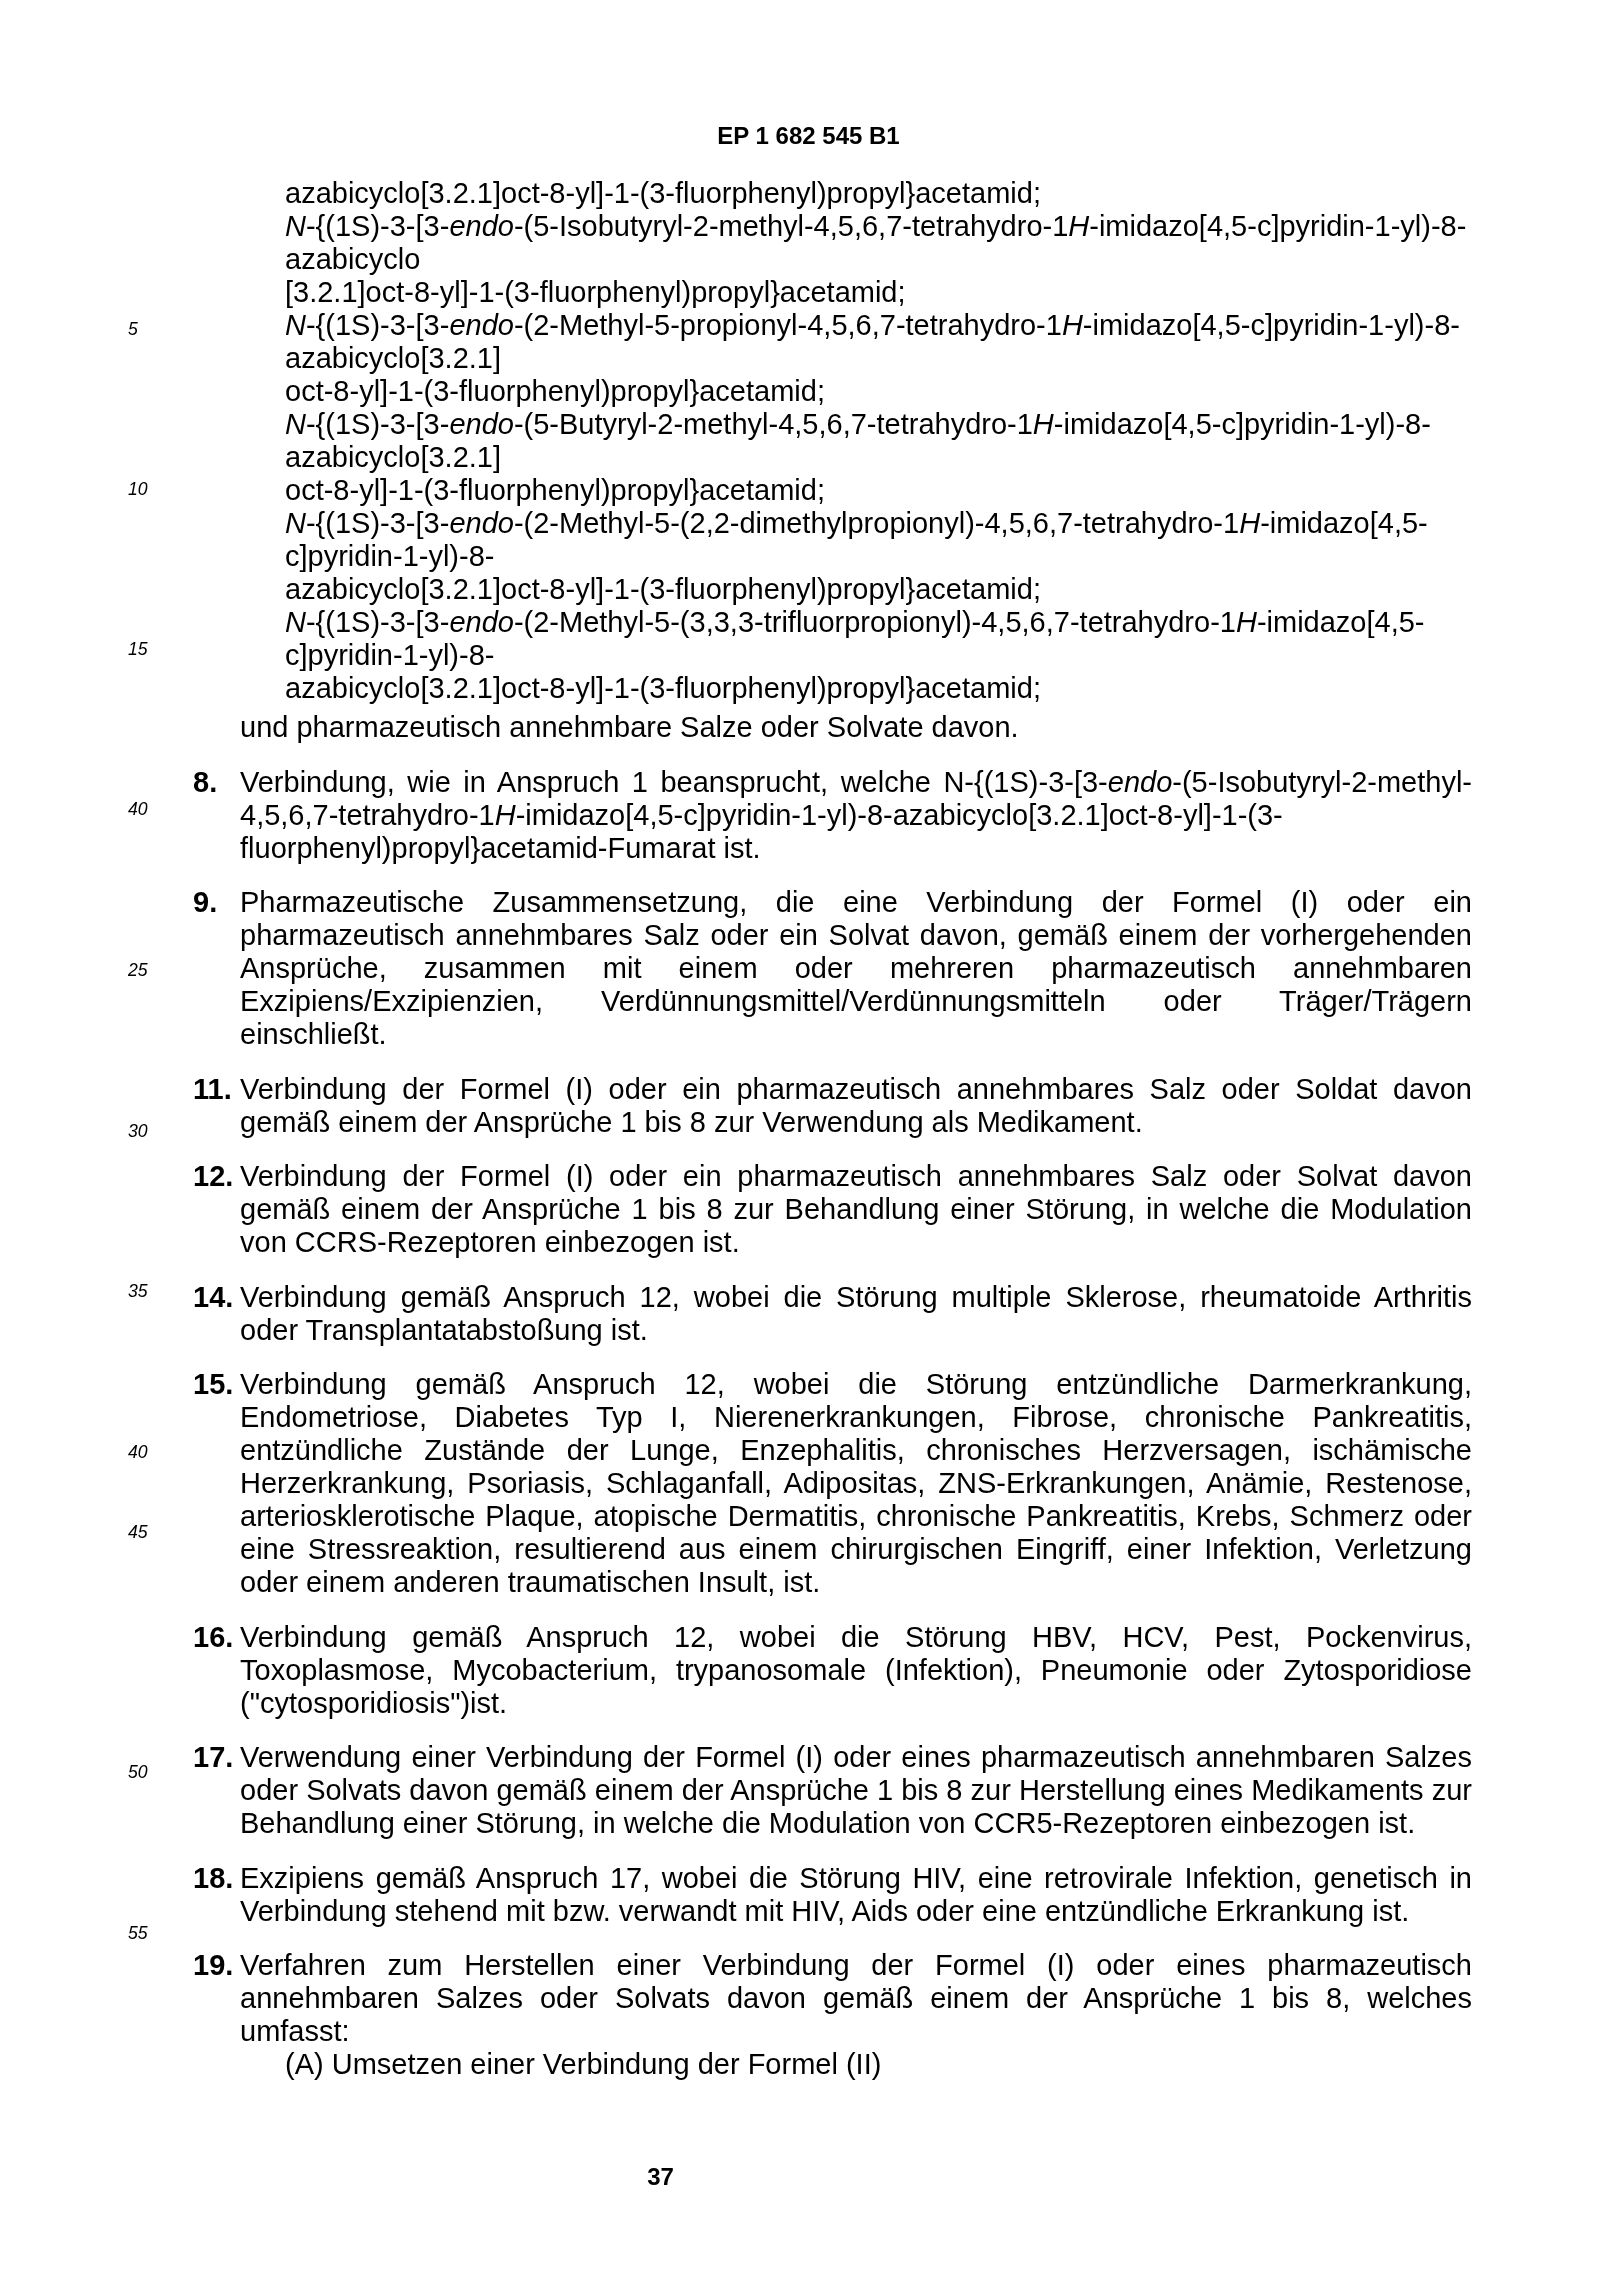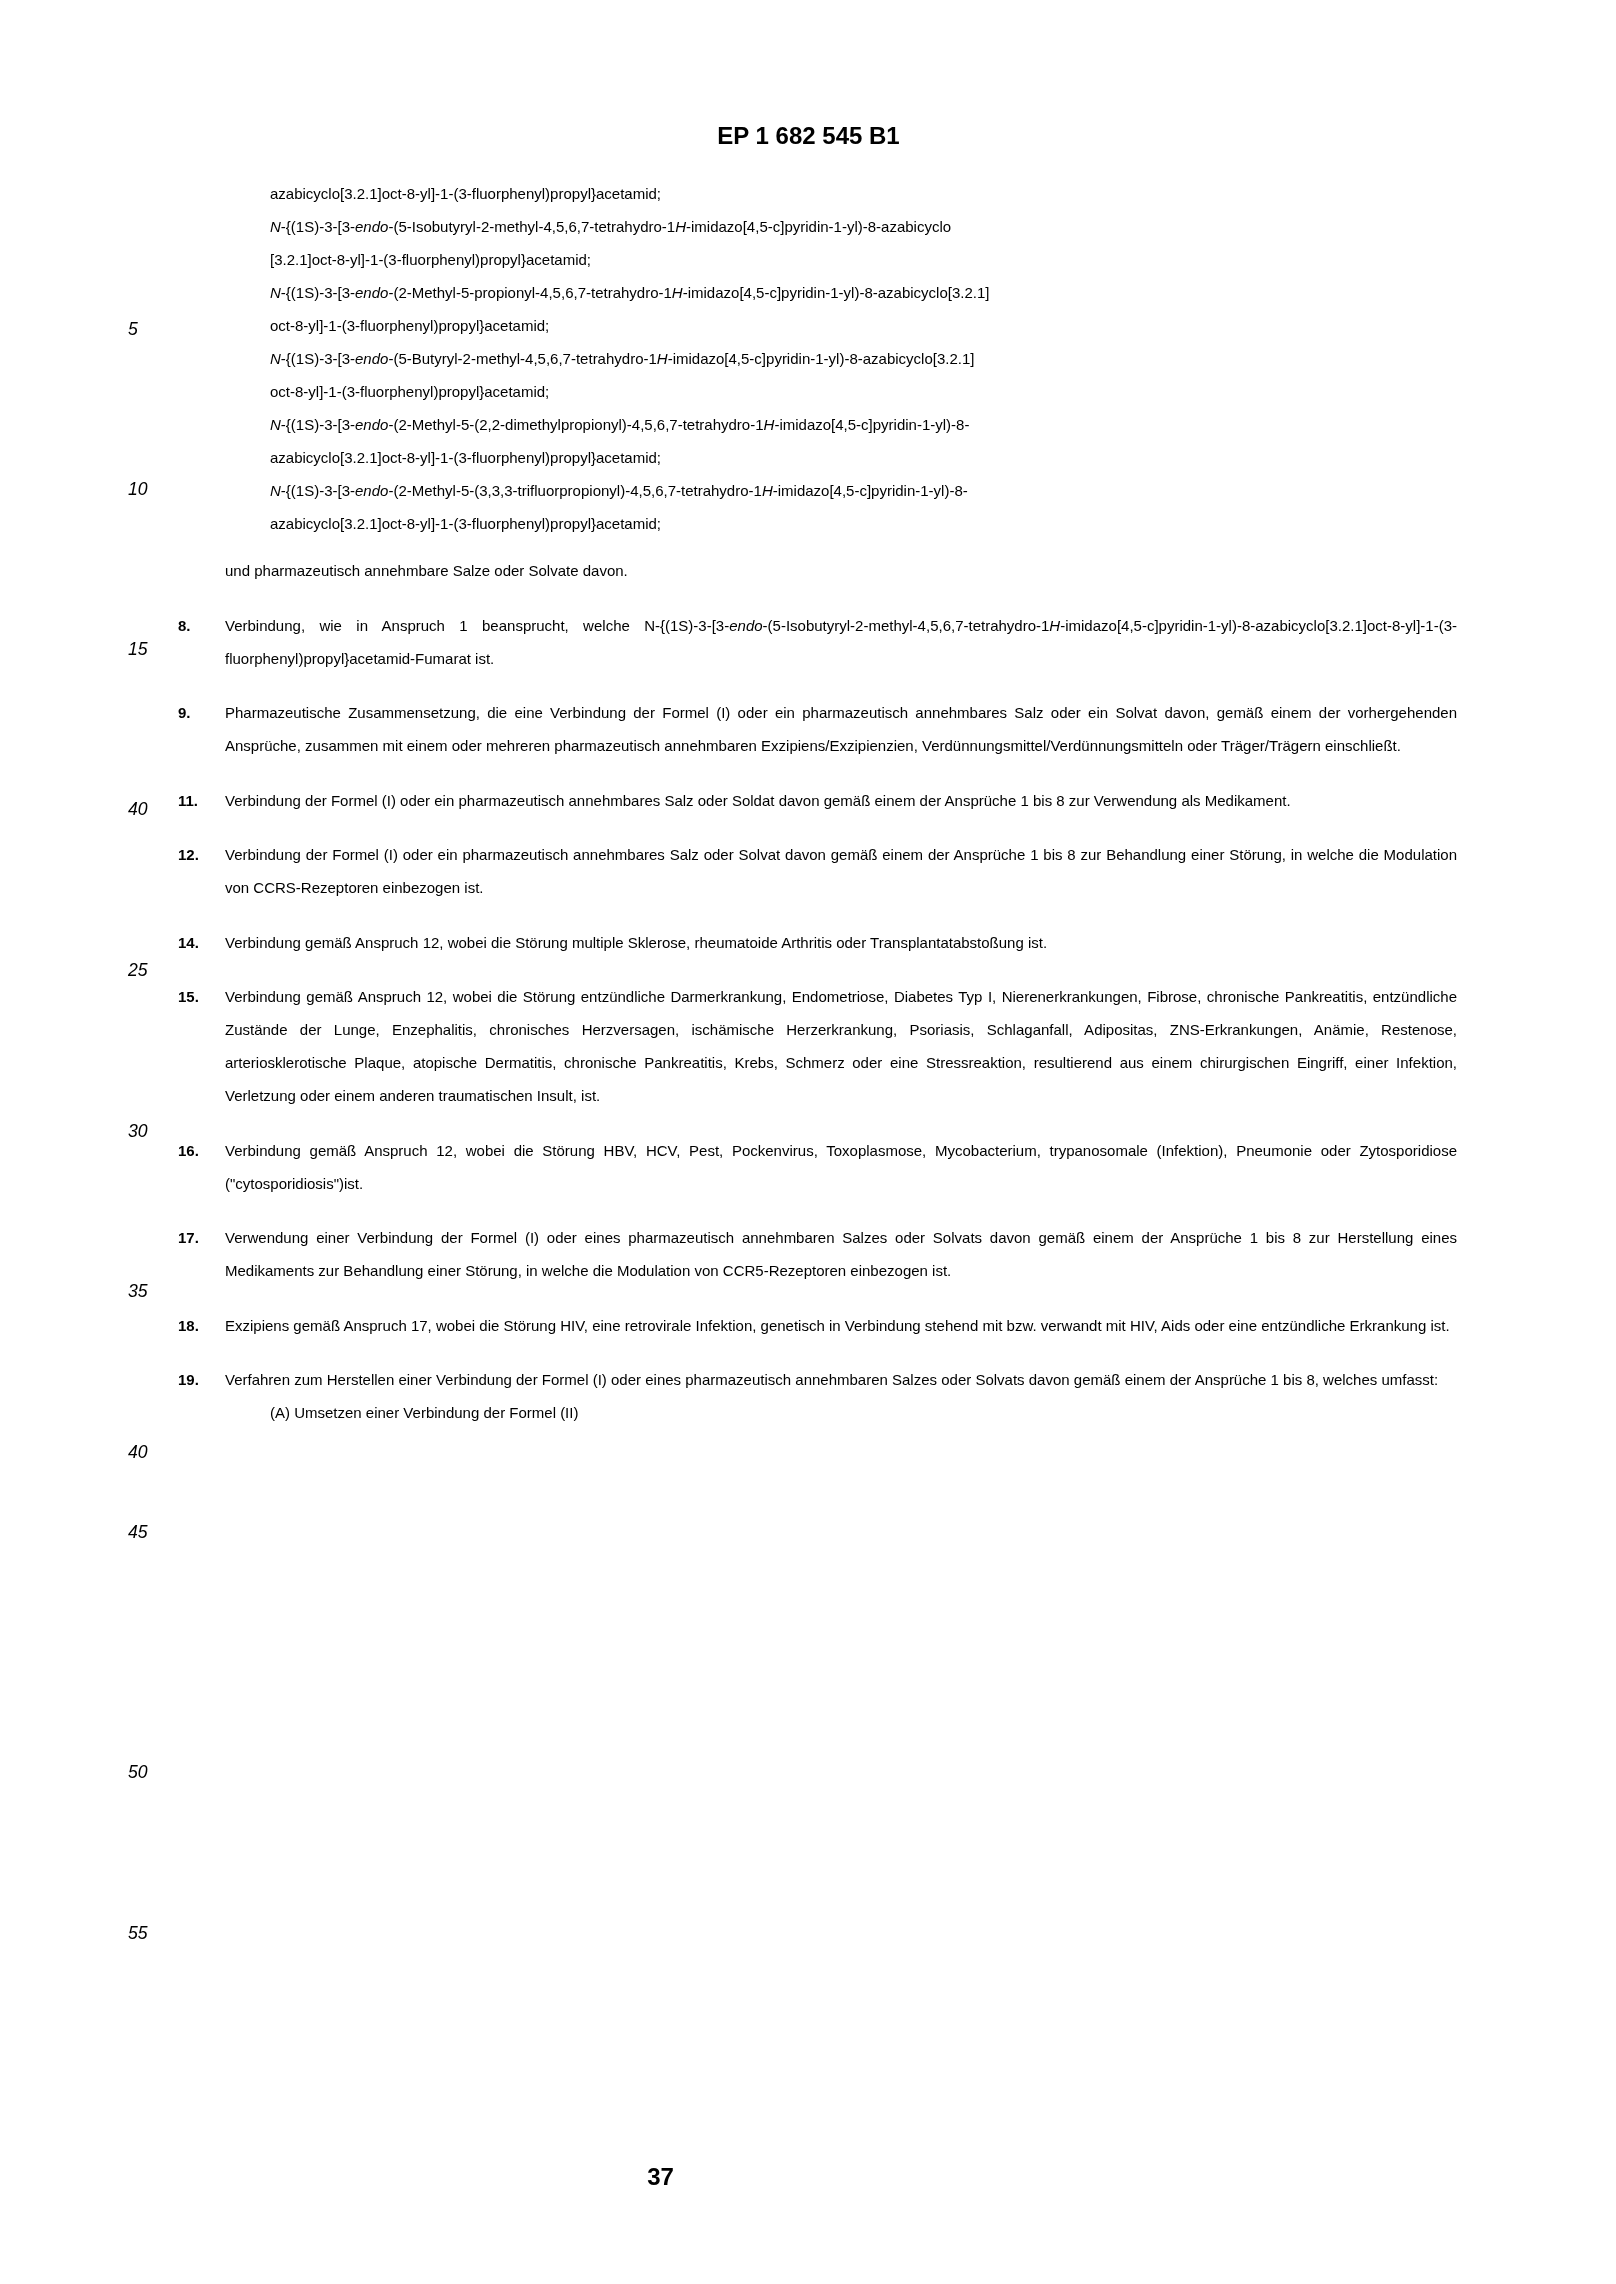--- a/index.html
+++ b/index.html
@@ -2,24 +2,24 @@
 <html style="font-size:10.4px"><head>
 <meta charset="utf-8">
 <style>
   html, body { margin: 0; padding: 0; background: #ffffff; }
   body { width: 1617px; height: 2284px; position: relative; overflow: hidden;
          font-family: "Liberation Sans", sans-serif; color: #000; }
   .header { position: absolute; top: 122px; left: 0; width: 1617px; text-align: center;
             font-weight: bold; font-size: 24px; letter-spacing: 0px; }
   .linenos { position: absolute; left: 0; top: 0; width: 163px; height: 2284px; }
   .lineno { position: absolute; left: 128px; font-size: 17.6px; font-style: italic; }
-  .content { position: absolute; left: 178px; top: 177px; width: 1279px; font-size: 15px; line-height: 33px; }
+  .content { position: absolute; left: 193px; top: 177px; width: 1279px; font-size: 29px; line-height: 33px; }
   .compound-list { margin-left: 92px; }
   .compound { text-align: justify; }
-  .tail { margin-top: 14px; }
+  .tail { margin-top: 6px; }
   .claim { display: flex; margin-top: 21.5px; }
   .claim-num { width: 47px; flex: 0 0 47px; font-weight: bold; }
   .claim-text { flex: 1; text-align: justify; }
   .sub { margin-left: 92px; }
   .page-num { position: absolute; top: 2163px; left: 0; width: 1321px; text-align: center; font-weight: bold; font-size: 24px; }
   i { font-style: italic; }
 </style>
 </head>
 <body>
 

